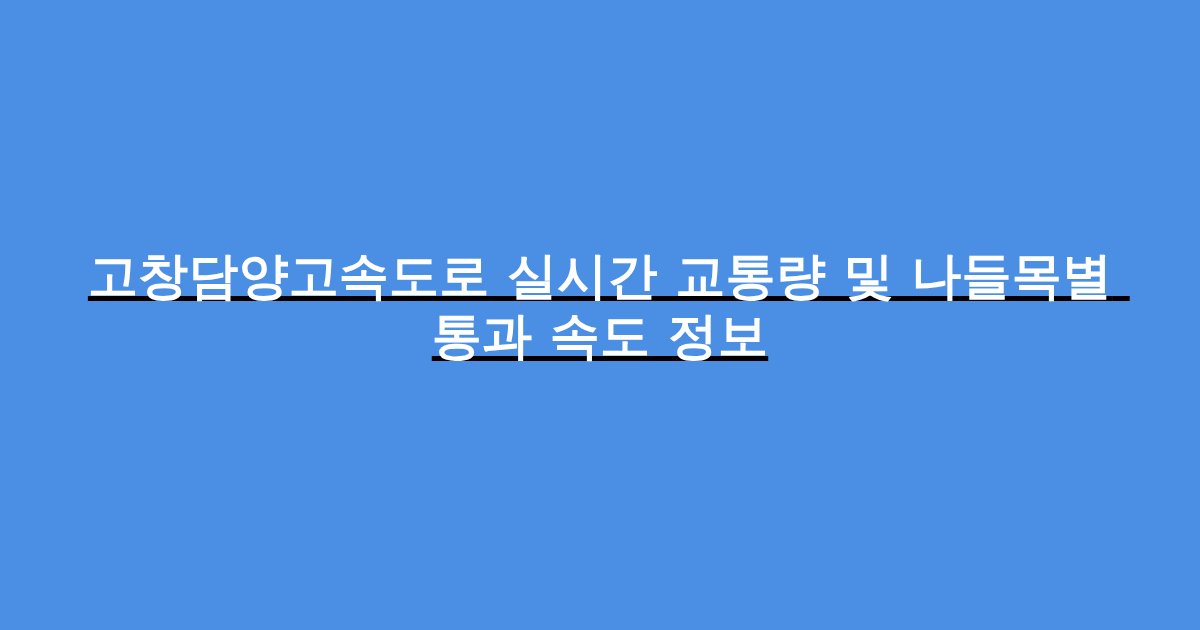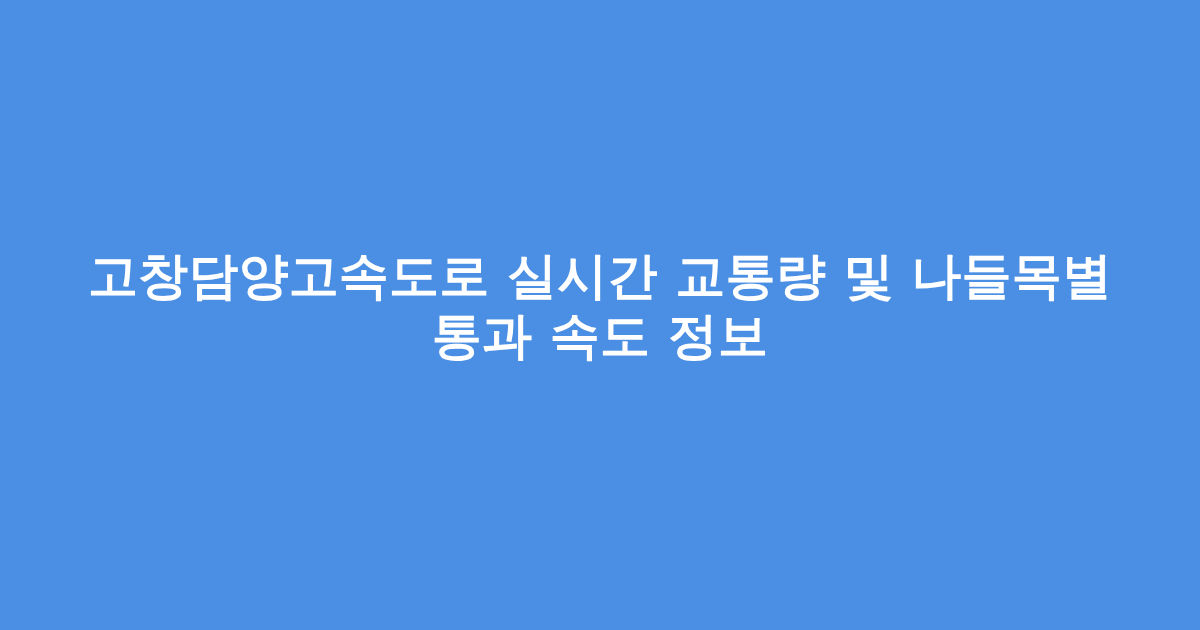--- a/index.html
+++ b/index.html
@@ -19,20 +19,21 @@
     position: relative;
     box-sizing: border-box;
     width: 1200px;
     height: 630px;
     display: flex;
     flex-direction: column;
     align-items: center;
     justify-content: center;
     background-color: #4a8fe3;
     overflow: hidden;
+    text-decoration: underline;
   }
 
   .title-block {
     width: 1100px;
     padding: 0 18px;
     box-sizing: border-box;
     
     margin-top: -18px;
   }
 

